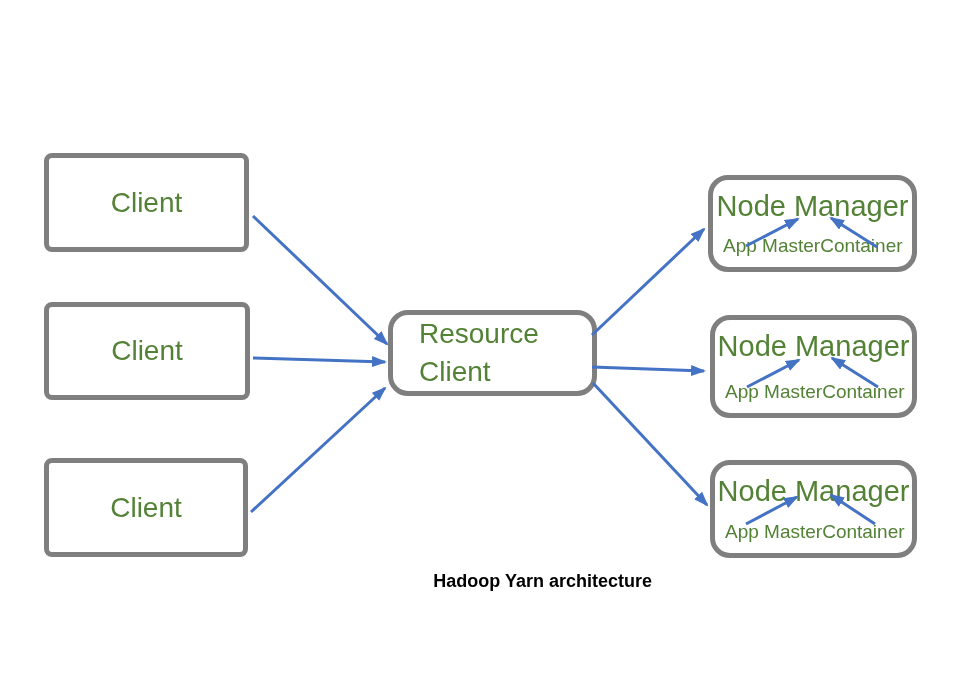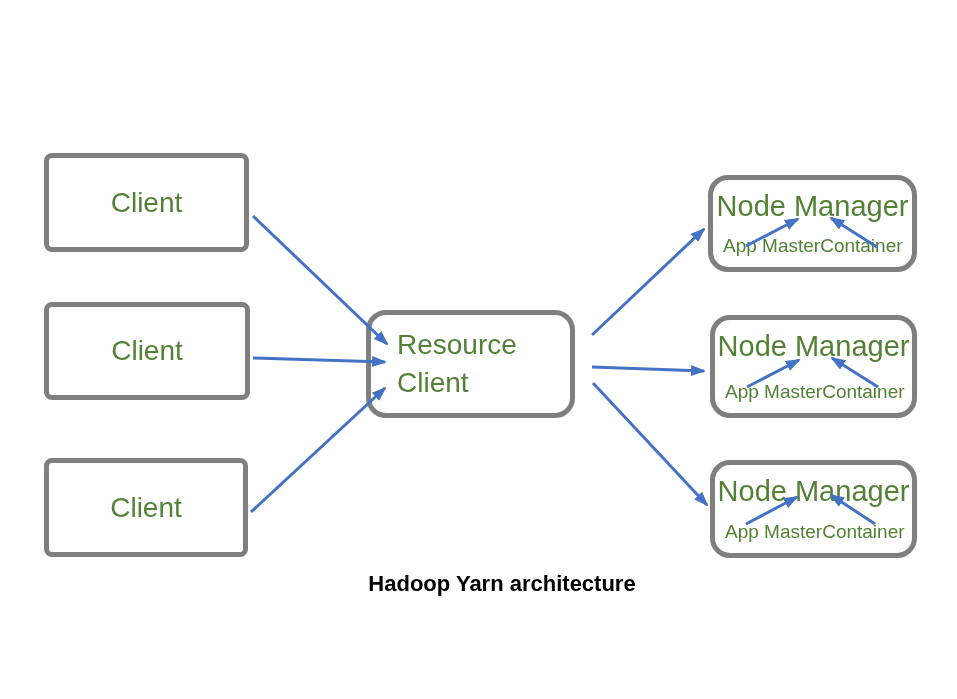--- a/index.html
+++ b/index.html
@@ -27,21 +27,21 @@
 
   
   .client-box { display: flex; align-items: center; justify-content: center; border-radius: 8px; }
   .c1 { left: 44px;  top: 153px; width: 205px; height: 99px; }
   .c2 { left: 44px;  top: 302px; width: 206px; height: 98px; }
   .c3 { left: 44px;  top: 458px; width: 204px; height: 99px; }
   .client-label { font-size: 28px; color: var(--label-green); }
 
   
   .rm-box {
-    left: 366px; top: 310px; width: 209px; height: 108px;
+    left: 388px; top: 310px; width: 209px; height: 86px;
     display: flex; flex-direction: column; justify-content: center;
     padding-left: 26px; row-gap: 7px;
   }
   .rm-line { font-size: 28px; line-height: 1.1; color: var(--label-green); }
 
   
   .nm-box { padding-top: 10px; }
   .nm1 { left: 708px; top: 175px; width: 209px; height: 97px; }
   .nm2 { left: 710px; top: 315px; width: 207px; height: 103px; }
   .nm3 { left: 710px; top: 460px; width: 207px; height: 98px; }
@@ -52,21 +52,21 @@
   }
   .nm-child { font-size: 19px; color: var(--label-green); white-space: nowrap; }
 
   
   svg.arrows { position: absolute; inset: 0; z-index: 5; pointer-events: none; }
   svg.arrows line { stroke: var(--arrow-blue); stroke-width: 3; }
   svg.arrows .arrow-head { fill: var(--arrow-blue); }
 
   .caption {
     position: absolute; left: 352px; top: 571px; width: 300px;
-    text-align: center; font-size: 22px; font-weight: bold;
+    text-align: right; font-size: 18px; font-weight: bold;
     color: var(--caption-text); white-space: nowrap;
   }
 </style>
 </head>
 <body>
 
 <div class="stage">
 
   <svg class="arrows" width="957" height="699" viewBox="0 0 957 699" aria-hidden="true">
     <defs>

